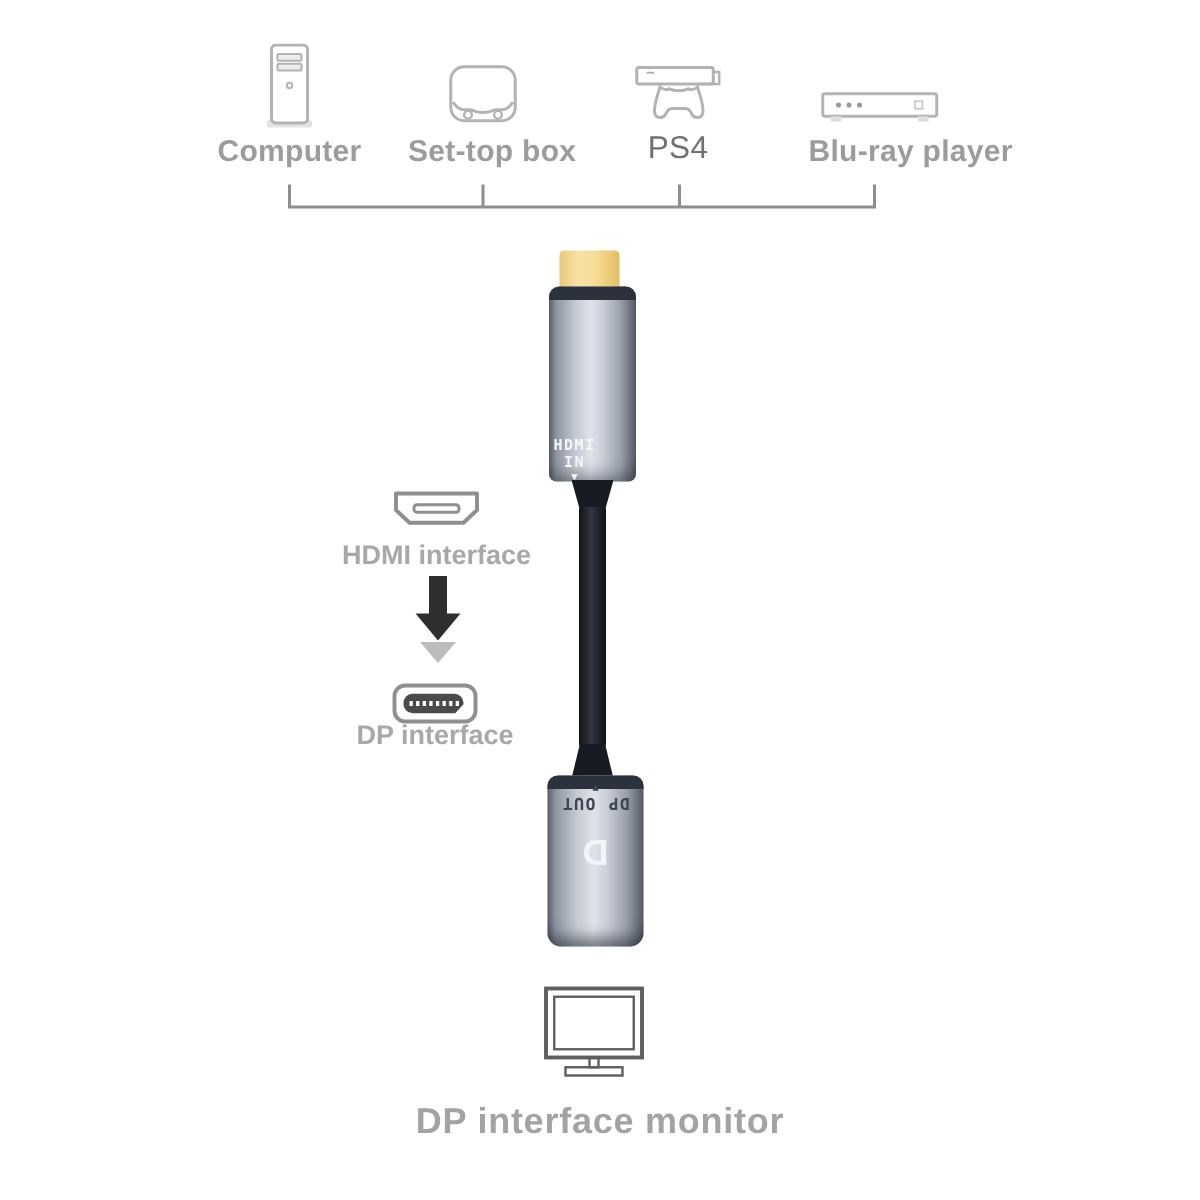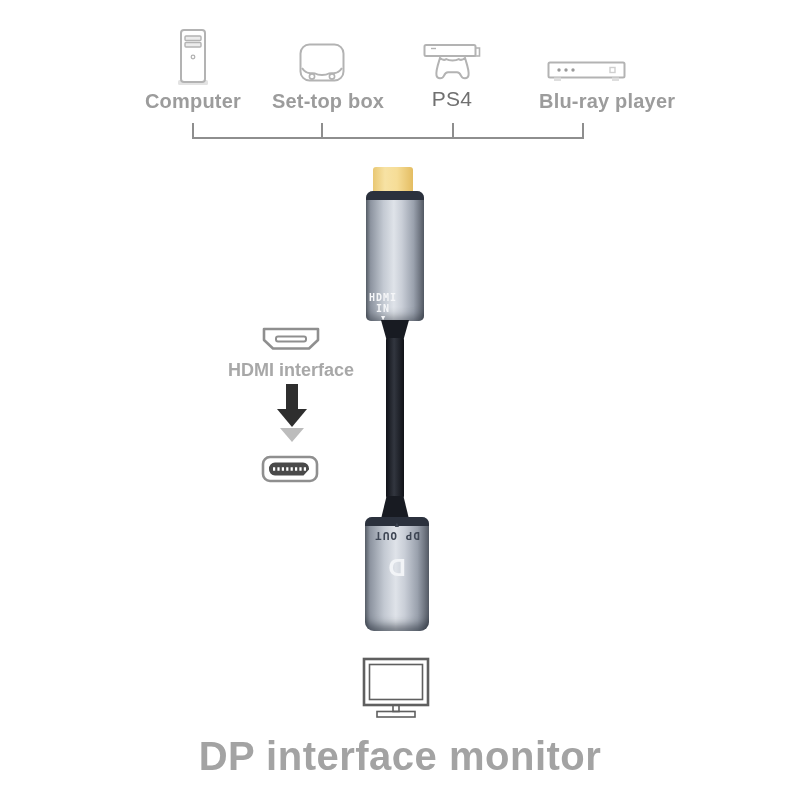--- a/index.html
+++ b/index.html
@@ -85,21 +85,21 @@
     border-top:18px solid #2e2e2e;
   }
   .arrow-ghost{
     position:absolute;left:280px;top:428px;width:0;height:0;
     border-left:12px solid transparent;border-right:12px solid transparent;
     border-top:14px solid #bcbcbc;
   }
   
   .footer-label{
     position:absolute;left:0;top:734px;width:800px;text-align:center;
-    font-weight:bold;font-size:40px;color:#a3a3a3;letter-spacing:.5px;
+    font-weight:bold;font-size:24px;color:#a3a3a3;letter-spacing:.5px;
   }
 </style>
 </head>
 <body>
 
 <div id="canvas">
 
   <div class="abs" style="left:176px;top:29px;">
     <svg width="34" height="58" viewBox="0 0 34 58">
       <rect x="2" y="51" width="30" height="5" rx="1.5" fill="#e3e3e3"></rect>
@@ -180,20 +180,21 @@
   <div class="arrow-head"></div>
   <div class="arrow-ghost"></div>
 
   <div class="abs" style="left:261px;top:455px;">
     <svg width="58" height="28" viewBox="0 0 58 28">
       <rect x="2" y="2" width="54" height="24" rx="7" fill="#ffffff" stroke="#8f8f8f" stroke-width="2.6"></rect>
       <path d="M14 7.5 H42 a6 6 0 0 1 6 6 v1 l-5.5 6 H14 a6 6 0 0 1 -6 -6.5 a6 6 0 0 1 6 -6.5 z" fill="#4a4a4a"></path>
       <line x1="12" y1="14" x2="46" y2="14" stroke="#ffffff" stroke-width="3.4" stroke-dasharray="2.2 2.2"></line>
     </svg>
   </div>
+  <div class="if-label" style="left:200px;top:480px;width:180px;">DP interface</div>
 
   <div class="abs" style="left:361px;top:657px;">
     <svg width="70" height="62" viewBox="0 0 70 62">
       <rect x="3" y="2" width="64" height="46" fill="#ffffff" stroke="#5f5f5f" stroke-width="2.6"></rect>
       <rect x="8.5" y="7.5" width="53" height="35" fill="none" stroke="#5f5f5f" stroke-width="1.6"></rect>
       <rect x="32" y="48" width="6" height="6.5" fill="none" stroke="#5f5f5f" stroke-width="1.6"></rect>
       <rect x="16" y="54.5" width="38" height="5.5" fill="none" stroke="#5f5f5f" stroke-width="1.6"></rect>
     </svg>
   </div>
   <div class="footer-label">DP interface monitor</div>

